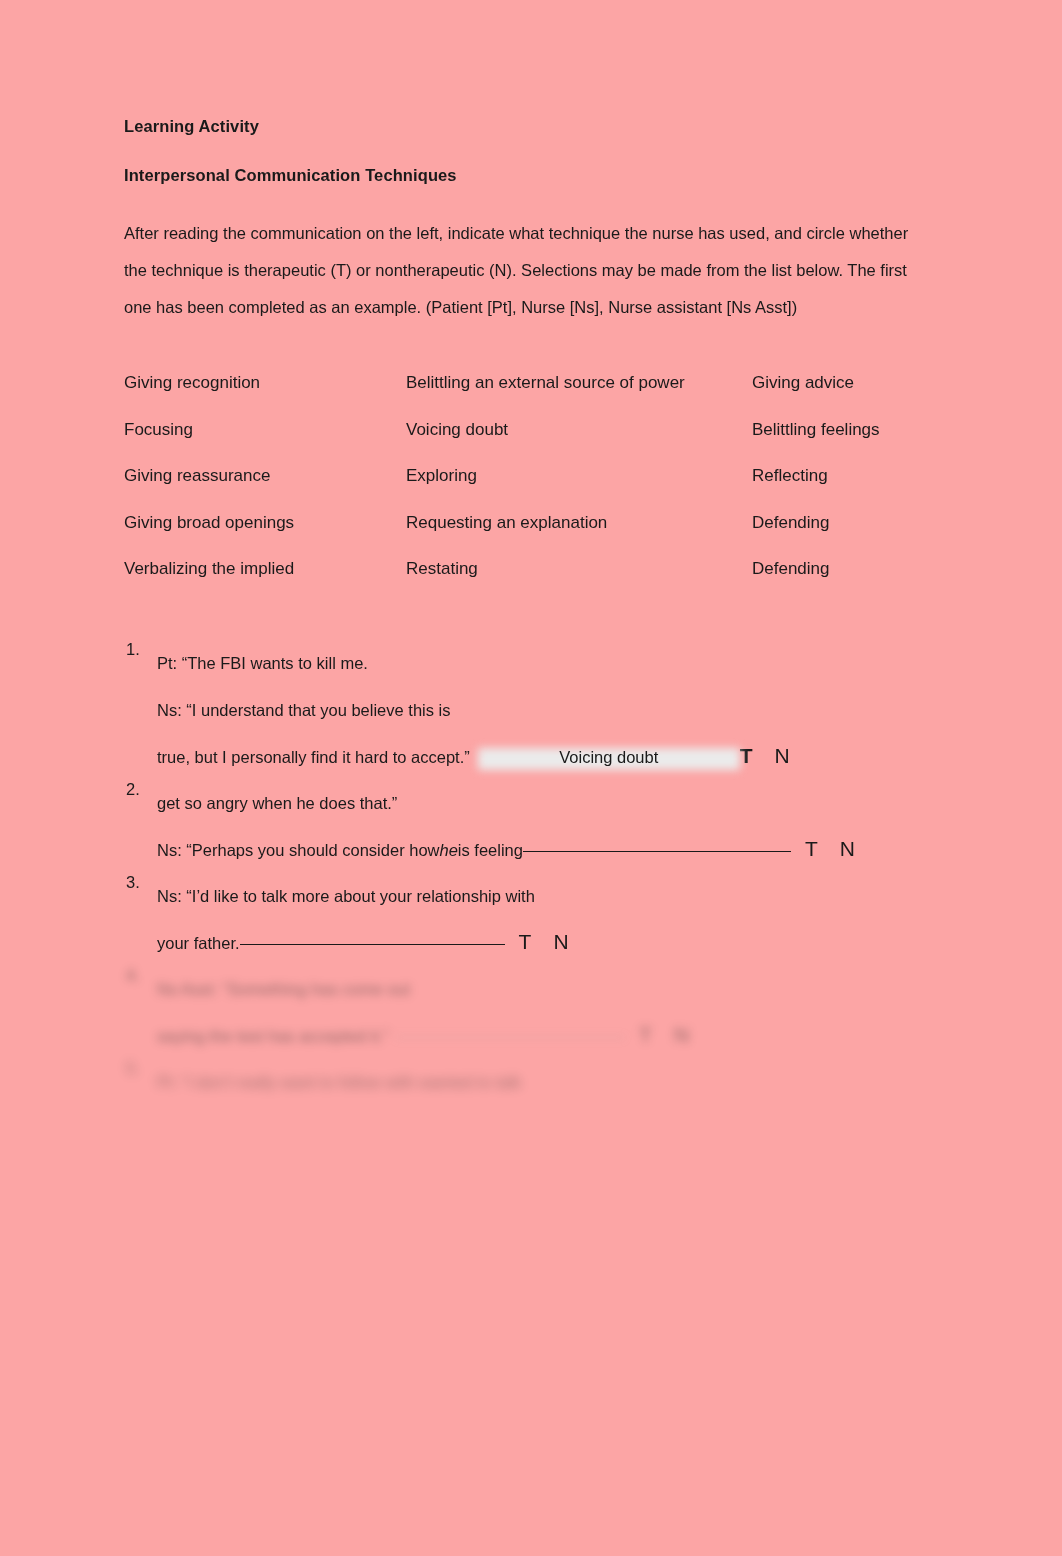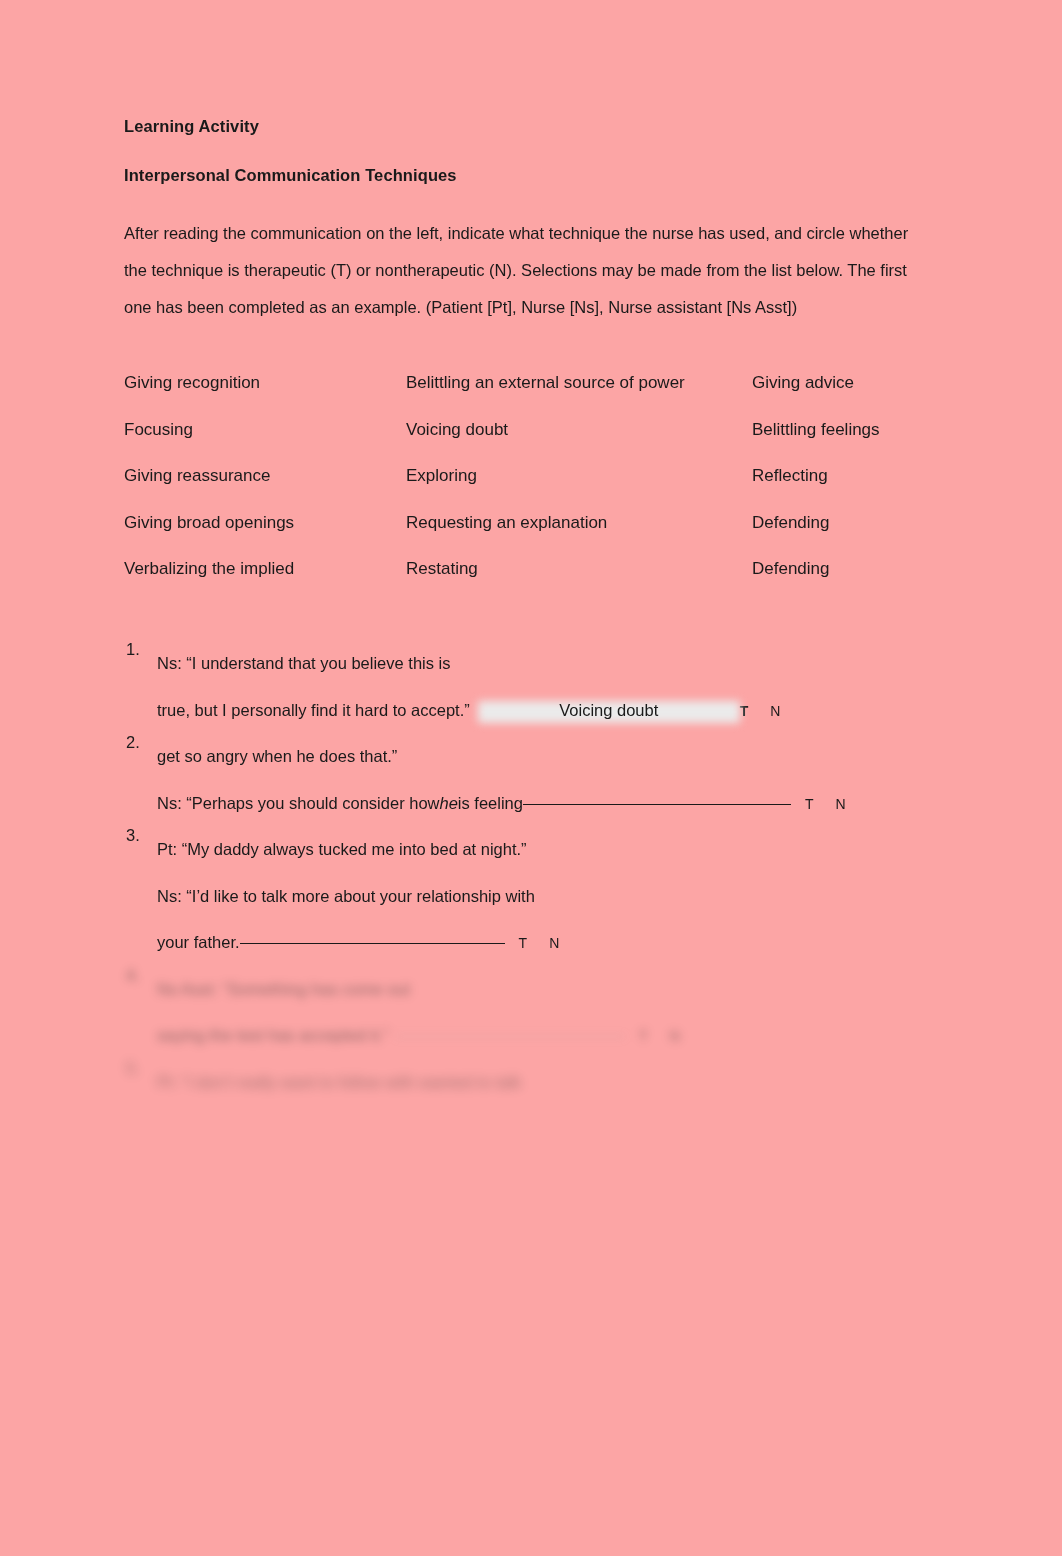--- a/index.html
+++ b/index.html
@@ -103,21 +103,21 @@
   .rule {
     display: inline-block;
     border-bottom: 1.6px solid #1a1a1a;
     height: 0;
     vertical-align: bottom;
     position: relative;
     top: -4px;
   }
 
   .tn {
-    font-size: 14px;
+    font-size: 21px;
     letter-spacing: 0;
   }
   .tn .t { margin-right: 22px; }
   .tn .t.bold { font-weight: bold; }
 
   
   .answer-band {
     position: relative;
     display: inline-block;
     vertical-align: baseline;
@@ -198,20 +198,21 @@
         <span class="tech-col c3">Defending</span>
       </div>
 
     </div>
 
     <div class="items">
 
       <div class="item">
         <span class="item-num">1.</span>
         <div class="item-lines">
+          <div class="line">Pt: “The FBI wants to kill me.</div>
           <div class="line">Ns: “I understand that you believe this is</div>
           <div class="line with-answer">
             <span>true, but I personally find it hard to accept.”</span>
             <span class="answer-band" style="width:262px; margin-left:8px;">
               <span class="band"></span>
               <span class="answer-text" style="width:262px;">Voicing doubt</span>
             </span>
             <span class="tn">
               <span class="t bold">T</span><span class="n">N</span>
             </span>
@@ -231,21 +232,20 @@
             <span class="tn" style="margin-left:14px;">
               <span class="t">T</span><span class="n">N</span>
             </span>
           </div>
         </div>
       </div>
 
       <div class="item">
         <span class="item-num">3.</span>
         <div class="item-lines">
-          <div class="line">Pt: “My daddy always tucked me into bed at night.”</div>
           <div class="line">Ns: “I’d like to talk more about your relationship with</div>
           <div class="line with-answer">
             <span>your father.</span>
               <span class="rule" style="width:265px;"></span>
             <span class="tn" style="margin-left:14px;">
               <span class="t">T</span><span class="n">N</span>
             </span>
           </div>
         </div>
       </div>

